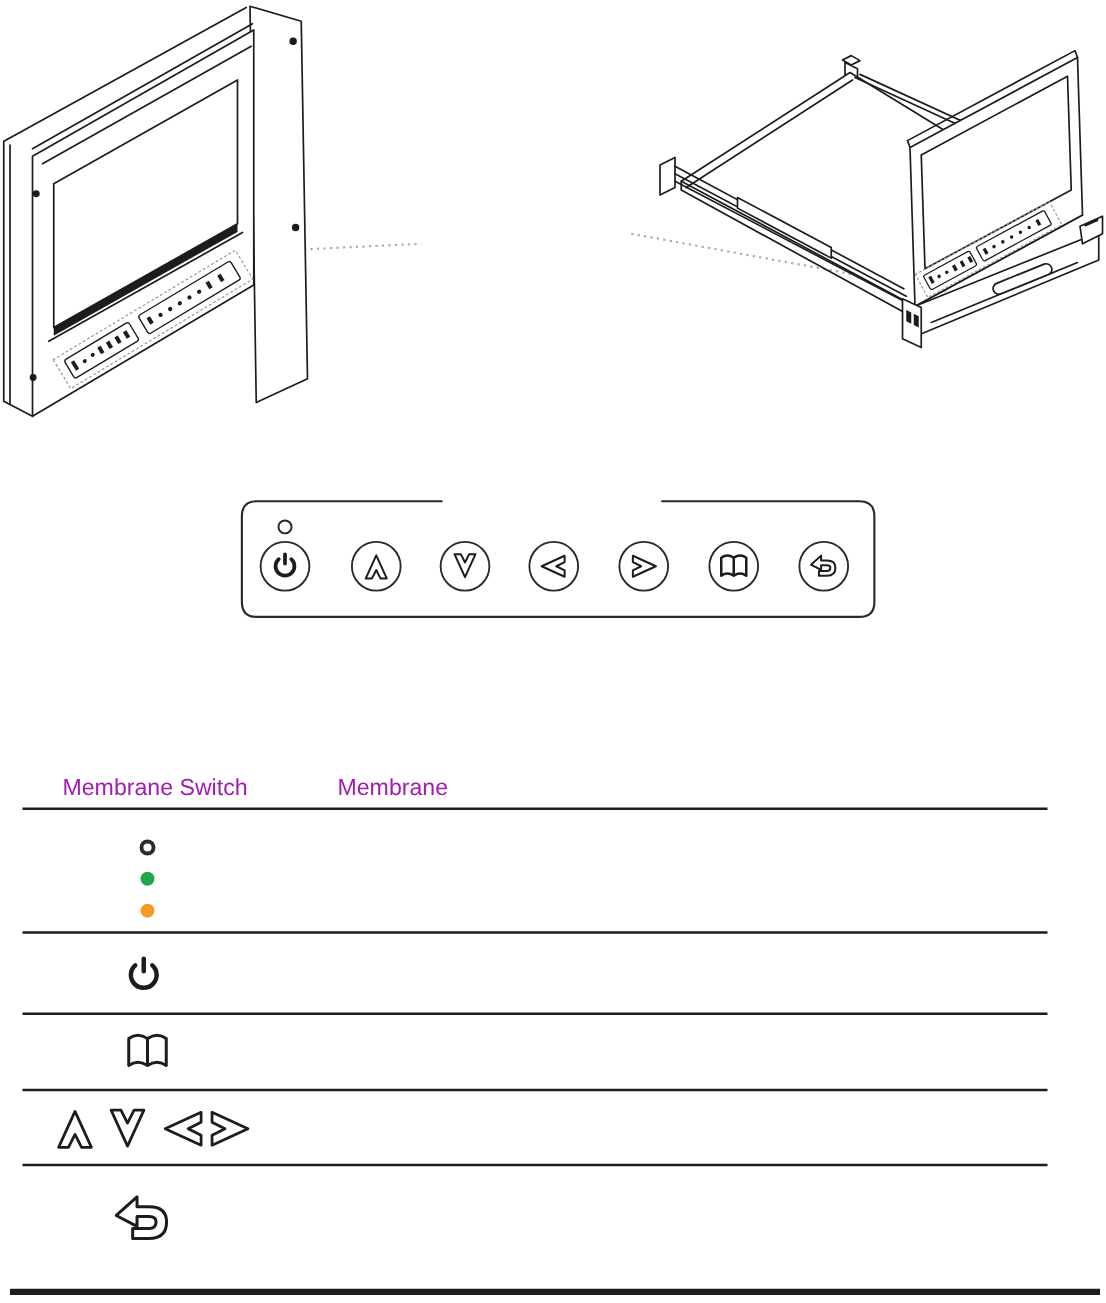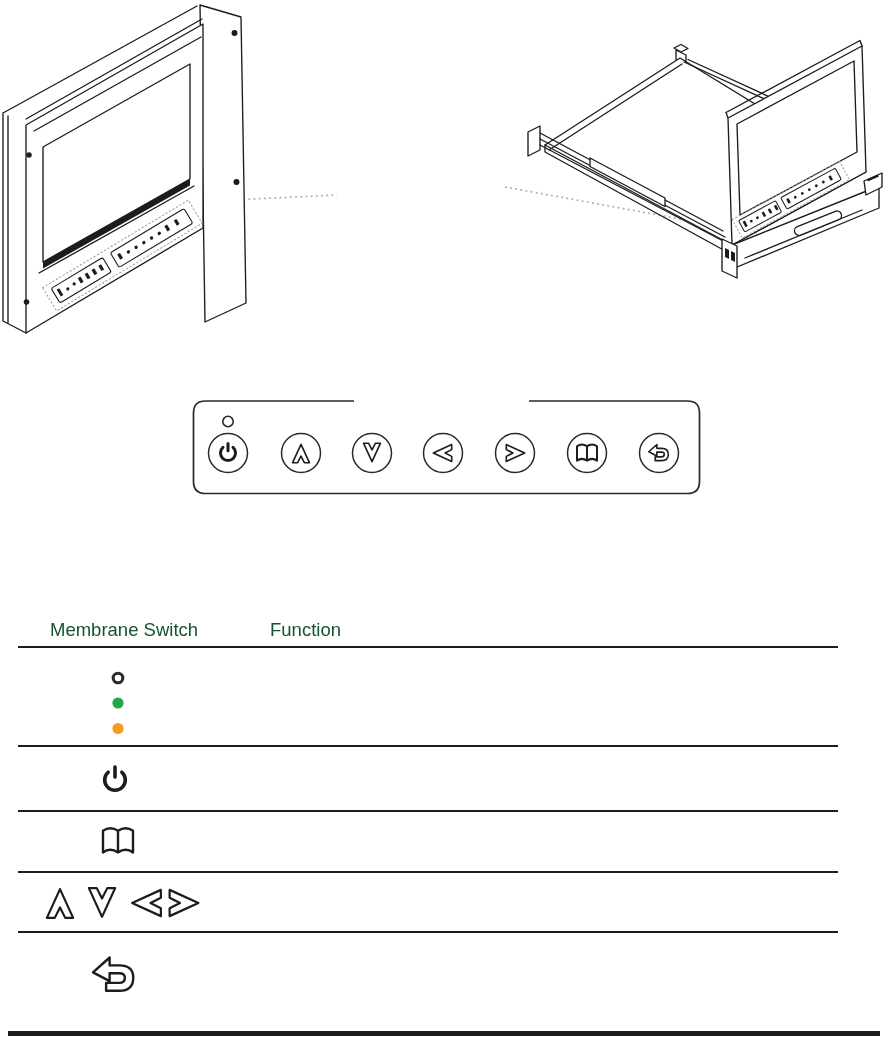--- a/index.html
+++ b/index.html
@@ -1,20 +1,20 @@
 <!DOCTYPE html>
 <html><head>
 <meta charset="utf-8">
 <style>
   html,body{margin:0;padding:0;background:#fff;}
   .page{position:relative;width:885px;height:1042px;background:#fff;overflow:hidden;
         font-family:"Liberation Sans","DejaVu Sans",sans-serif;}
   svg{position:absolute;overflow:visible;}
   .abs{position:absolute;}
-  .th{position:absolute;font-size:18.5px;color:#14532d;white-space:nowrap;}
+  .th{position:absolute;font-size:18.5px;color:#a21caf;white-space:nowrap;}
   .hline{position:absolute;background:#1d1d1d;height:1.8px;}
   .hline.thick{height:4.5px;}
   .fn-cell{position:absolute;font-size:14px;color:#222;}
   .lineart{stroke:#1c1c1c;stroke-width:1.35;fill:none;stroke-linejoin:round;stroke-linecap:round;}
 </style>
 </head>
 <body>
 
 <div class="page">
 
@@ -168,21 +168,21 @@
           <use href="#sym-book"></use>
         </g>
       <g transform="translate(659,453) scale(0.85)" stroke-width="1.6">
           <use href="#sym-return"></use>
         </g>
     </g>
   </svg>
 
   <div>
     <div class="th" style="left:50px;top:619px">Membrane Switch</div>
-    <div class="th" style="left:270px;top:619px">Function</div>
+    <div class="th" style="left:270px;top:619px">Membrane</div>
 
     <div class="hline" style="left:18px;top:646px;width:820px"></div>
     <div class="hline" style="left:18px;top:745px;width:820px"></div>
     <div class="hline" style="left:18px;top:810px;width:820px"></div>
     <div class="hline" style="left:18px;top:871px;width:820px"></div>
     <div class="hline" style="left:18px;top:931px;width:820px"></div>
     <div class="hline thick" style="left:8px;top:1031px;width:872px"></div>
 
     <div class="fn-cell" style="left:270px;top:690px"></div>
     <div class="fn-cell" style="left:270px;top:770px"></div>

